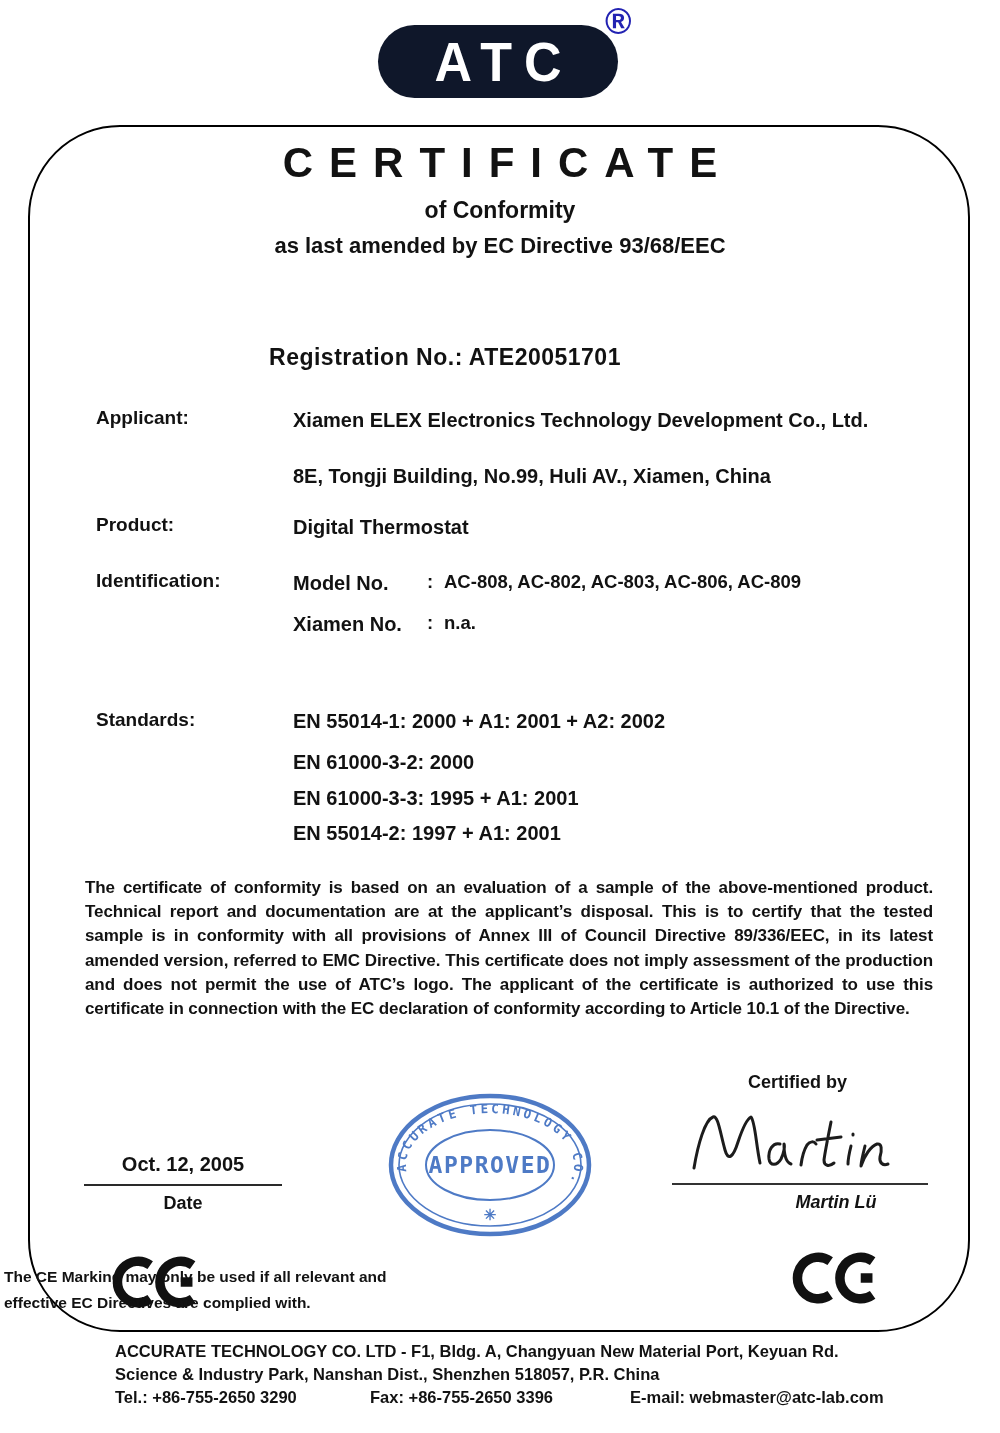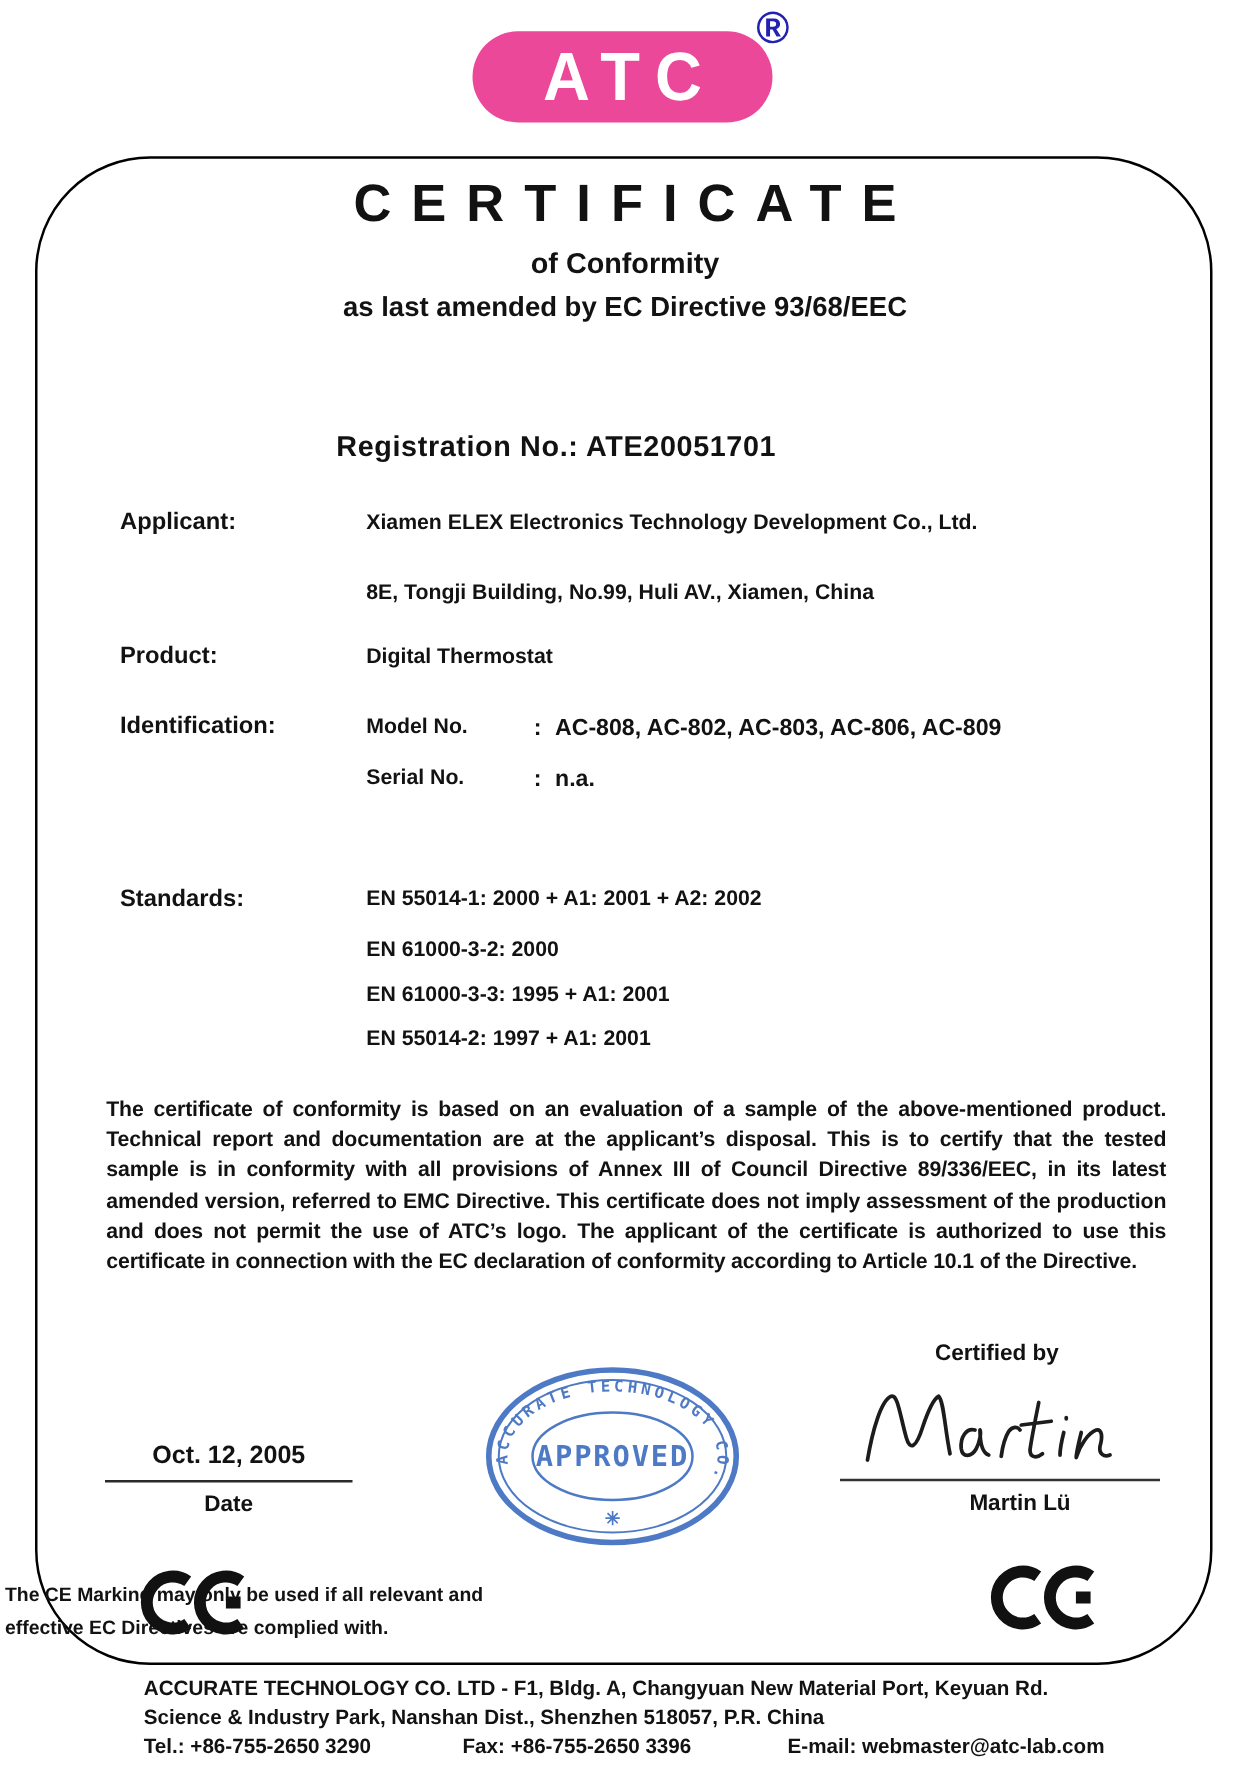--- a/index.html
+++ b/index.html
@@ -6,21 +6,21 @@
   .page {
     position:relative; width:1000px; height:1433px; background:#fff;
     font-family:"Liberation Sans", sans-serif; font-weight:bold; color:#121212;
     overflow:hidden;
   }
   .abs { position:absolute; line-height:1.2; white-space:nowrap; }
 
   
   .logo-pill {
     position:absolute; left:378px; top:25px; width:240px; height:73px;
-    background:#ec4899; border-radius:37px;
+    background:#0f172a; border-radius:37px;
     display:flex; align-items:center; justify-content:center;
   }
   .logo-text {
     color:#fff; font-size:52px; font-weight:bold; letter-spacing:12px;
     text-indent:12px; transform:scaleY(1.05);
   }
   .reg-mark { position:absolute; left:605px; top:0px; font-size:36px; color:#2222b2; }
 
   
   .cert-border {
@@ -29,38 +29,38 @@
   }
 
   
   .title { left:0; top:138px; width:1000px; text-align:center; font-size:42px; letter-spacing:16px; text-indent:16px; }
   .subtitle { left:0; top:197px; width:1000px; text-align:center; font-size:23px; }
   .directives { left:0; top:231px; width:1000px; text-align:center; font-size:22px; line-height:29px; }
   .registration { left:0; top:344px; width:890px; text-align:center; font-size:23px; letter-spacing:0.5px; }
 
   
   .flabel { left:96px; font-size:19px; }
-  .fvalue { left:293px; font-size:17px; }
+  .fvalue { left:293px; font-size:20px; }
   .fcolon { left:427px; font-size:18.5px; }
   .fval2  { left:444px; font-size:18.5px; }
 
   
   .body-par {
     left:85px; top:876px; width:848px; font-size:17px; line-height:24.2px;
     text-align:justify; white-space:normal; letter-spacing:-0.1px;
   }
 
   
   .certified-by { left:748px; top:1072px; font-size:18px; }
   .date-value { left:85px; top:1152px; width:196px; text-align:center; font-size:20px; }
   .date-line  { left:84px; top:1184px; width:198px; height:2px; background:#2a2a2a; }
   .date-label { left:85px; top:1193px; width:196px; text-align:center; font-size:18px; }
   .sig-svg  { position:absolute; left:688px; top:1106px; }
   .sig-line { left:672px; top:1183px; width:256px; height:2px; background:#333; }
-  .sig-name { left:688px; top:1192px; width:256px; text-align:center; font-size:18px; }
+  .sig-name { left:708px; top:1192px; width:256px; text-align:center; font-size:18px;font-style:italic; }
   .stamp-svg { position:absolute; left:386px; top:1090px; opacity:0.92; }
 
   
   .ce-note { left:4px; top:1264px; width:820px; text-align:left; font-size:15.5px; line-height:26px; }
   .ce-left  { position:absolute; left:112px; top:1254px; }
   .ce-right { position:absolute; left:792px; top:1250px; }
 
   
   .f-line1 { left:115px; top:1342px; font-size:16.5px; }
   .f-line2 { left:115px; top:1365px; font-size:16.5px; }
@@ -94,21 +94,21 @@
   <div class="abs fvalue" style="top:464px">8E, Tongji Building, No.99, Huli AV., Xiamen, China</div>
 
   <div class="abs flabel" style="top:514px">Product:</div>
   <div class="abs fvalue" style="top:515px">Digital Thermostat</div>
 
   <div class="abs flabel" style="top:570px">Identification:</div>
   <div class="abs fvalue" style="top:571px">Model No.</div>
   <div class="abs fcolon" style="top:571px">:</div>
   <div class="abs fval2" style="top:571px">AC-808, AC-802, AC-803, AC-806, AC-809</div>
 
-  <div class="abs fvalue" style="top:612px">Serial No.</div>
+  <div class="abs fvalue" style="top:612px">Xiamen No.</div>
   <div class="abs fcolon" style="top:612px">:</div>
   <div class="abs fval2" style="top:612px">n.a.</div>
 
   <div class="abs flabel" style="top:709px">Standards:</div>
   <div class="abs fvalue" style="top:709px">EN 55014-1: 2000 + A1: 2001 + A2: 2002</div>
   <div class="abs fvalue" style="top:750px">EN 61000-3-2: 2000</div>
   <div class="abs fvalue" style="top:786px">EN 61000-3-3: 1995 + A1: 2001</div>
   <div class="abs fvalue" style="top:821px">EN 55014-2: 1997 + A1: 2001</div>
 
   <div class="abs body-par">The certificate of conformity is based on an evaluation of a sample of the above-mentioned product. Technical report and documentation are at the applicant’s disposal. This is to certify that the tested sample is in conformity with all provisions of Annex III of Council Directive 89/336/EEC, in its latest amended version, referred to EMC Directive. This certificate does not imply assessment of the production and does not permit the use of ATC’s logo. The applicant of the certificate is authorized to use this certificate in connection with the EC declaration of conformity according to Article 10.1 of the Directive.</div>

